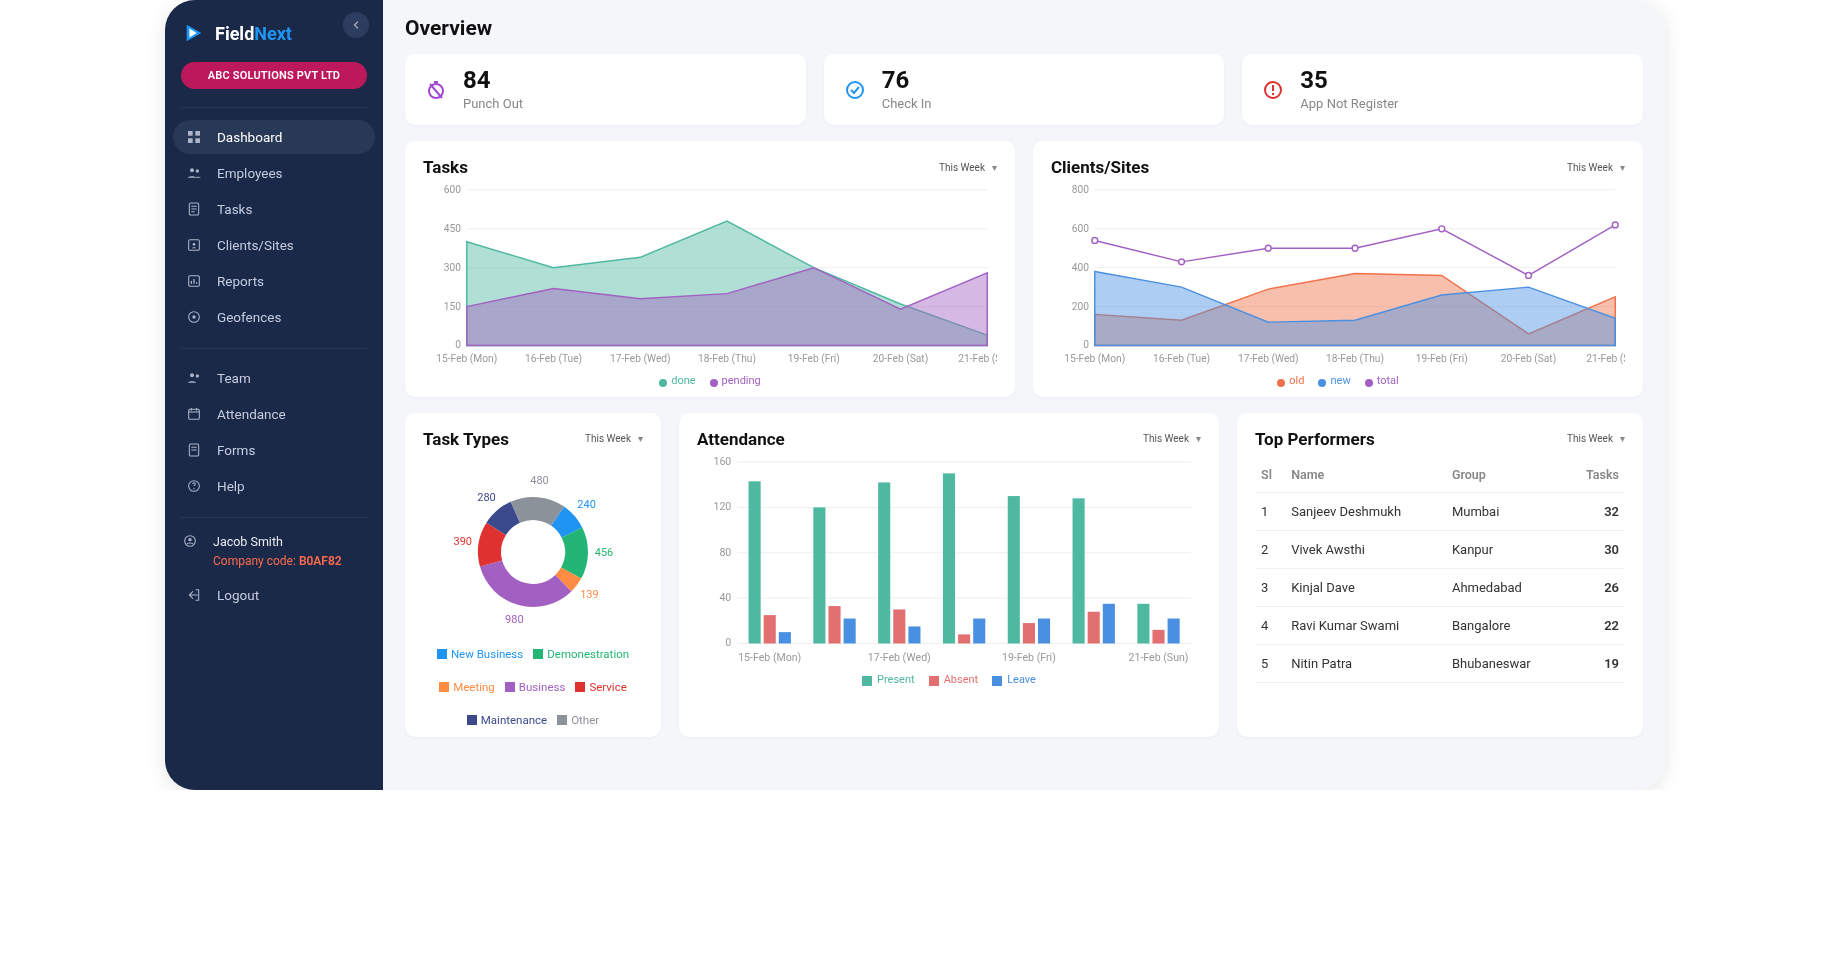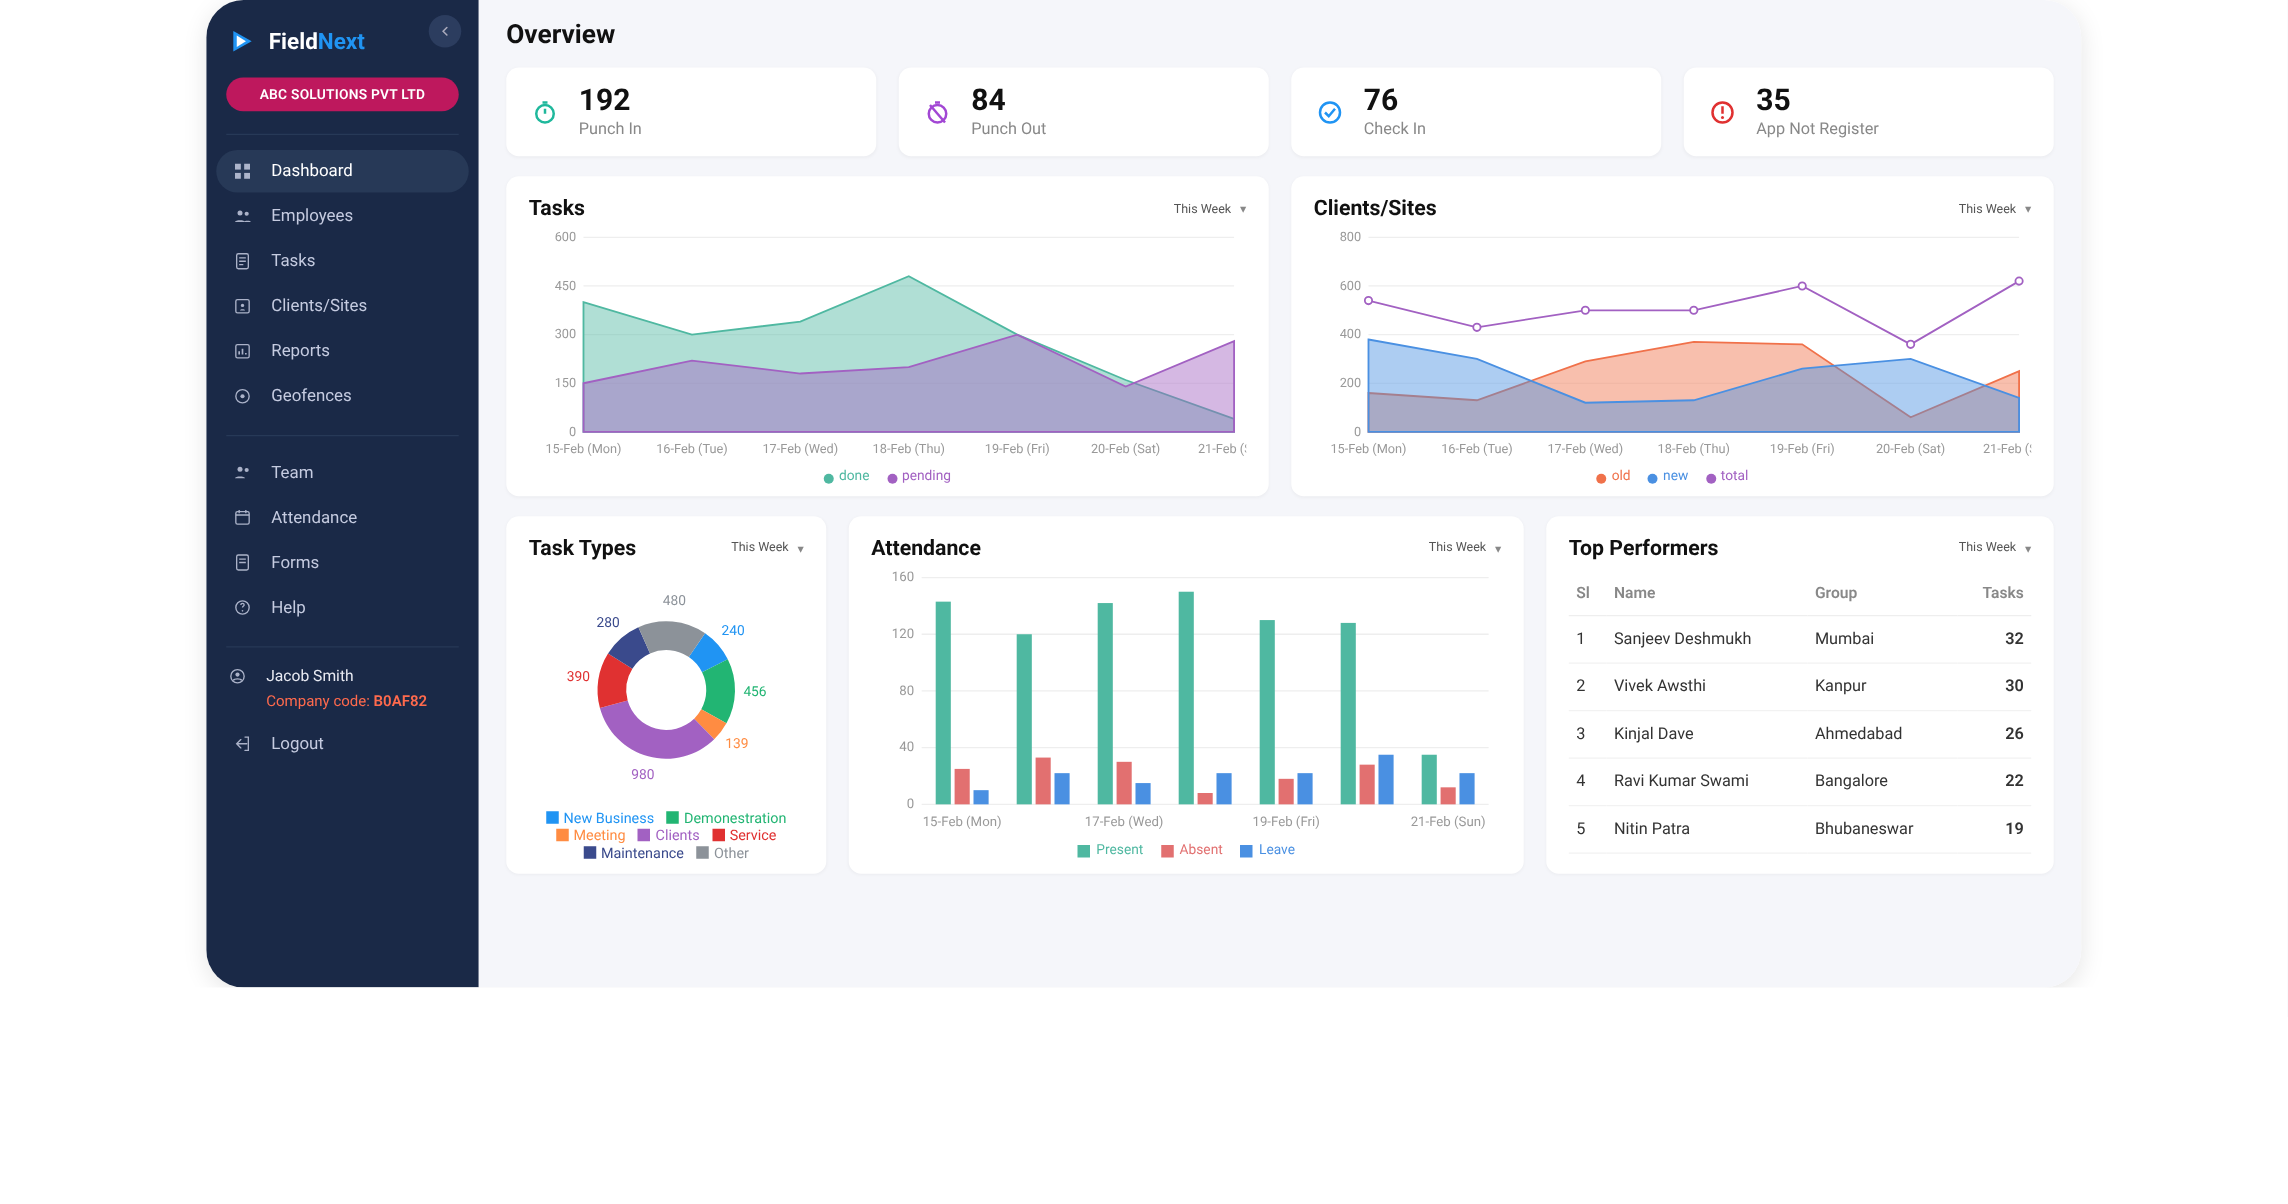--- a/index.html
+++ b/index.html
@@ -41,21 +41,21 @@
 .axis-text { fill: #999; font-size: 10.5px; }
 .legend { display:flex; justify-content:center; gap:14px; font-size:11px; margin-top:4px; }
 .legend span { display:inline-flex; align-items:flex-end; }
 .legend .dot{ width:8px;height:8px;border-radius:50%;display:inline-block;margin-right:4px;}
 .legend .sq{ width:10px;height:10px;display:inline-block;margin-right:5px;}
 .row3 { display: flex; gap: 18px; }
 .panel-small { flex: 0 0 255px; }
 .panel-med { flex: 0 0 540px; }
 .panel-large { flex: 1; }
 .donut-wrap{display:flex;flex-direction:column;align-items:center;}
-.tt-legend{display:flex;flex-wrap:wrap;justify-content:center;gap:0 10px;font-size:11.5px;color:#888;}
+.tt-legend{display:flex;flex-wrap:wrap;justify-content:center;gap:19px 10px;font-size:11.5px;color:#888;}
 .tt-legend span{display:inline-flex;align-items:center;}
 .tt-legend .sq{width:10px;height:10px;margin-right:4px;}
 table { width: 100%; border-collapse: collapse; font-size: 13px; }
 thead th { text-align: left; color: #888; font-weight: 600; padding: 10px 6px; border-bottom: 1px solid #eee; font-size:12.5px;}
 thead th:last-child{text-align:right;}
 tbody td { padding: 11px 6px; border-bottom: 1px solid #f2f2f2; color: #333; }
 tbody td:last-child{text-align:right; font-weight:600;}
 </style>
 </head>
 <body>
@@ -205,32 +205,20 @@
           </span>
         <span>Logout</span>
       </li>
     </ul>
   </aside>
 
   <main class="main">
     <h1 class="page-title">Overview</h1>
 
     <div class="cards-row" id="stats-row">
-        <div class="stat-card">
-          <div class="stat-icon">
-            <svg viewBox="0 0 24 24" width="24" height="24">
-              <circle cx="12" cy="13" r="7" fill="none" stroke="#1fb89c" stroke-width="2"></circle>
-              <path d="M12 9v4M10 4h4" stroke="#1fb89c" stroke-width="2"></path>
-            </svg>
-          </div>
-          <div>
-            <div class="stat-val">192</div>
-            <div class="stat-label">Punch In</div>
-          </div>
-        </div>
         <div class="stat-card">
           <div class="stat-icon">
             <svg viewBox="0 0 24 24" width="24" height="24">
               <circle cx="12" cy="13" r="7" fill="none" stroke="#a247d4" stroke-width="2"></circle>
               <path d="M6 6l12 14" stroke="#a247d4" stroke-width="2"></path>
               <path d="M10 4h4" stroke="#a247d4" stroke-width="2"></path>
             </svg>
           </div>
           <div>
             <div class="stat-val">84</div>
@@ -379,21 +367,21 @@
               <span>
                 <span class="sq" style="background:#22b573"></span>
                 <span style="color:#22b573">Demonestration</span>
               </span>
               <span>
                 <span class="sq" style="background:#ff8c42"></span>
                 <span style="color:#ff8c42">Meeting</span>
               </span>
               <span>
                 <span class="sq" style="background:#a261c2"></span>
-                <span style="color:#a261c2">Clients</span>
+                <span style="color:#a261c2">Business</span>
               </span>
               <span>
                 <span class="sq" style="background:#e03131"></span>
                 <span style="color:#e03131">Service</span>
               </span>
               <span>
                 <span class="sq" style="background:#3a4a8c"></span>
                 <span style="color:#3a4a8c">Maintenance</span>
               </span>
               <span>

